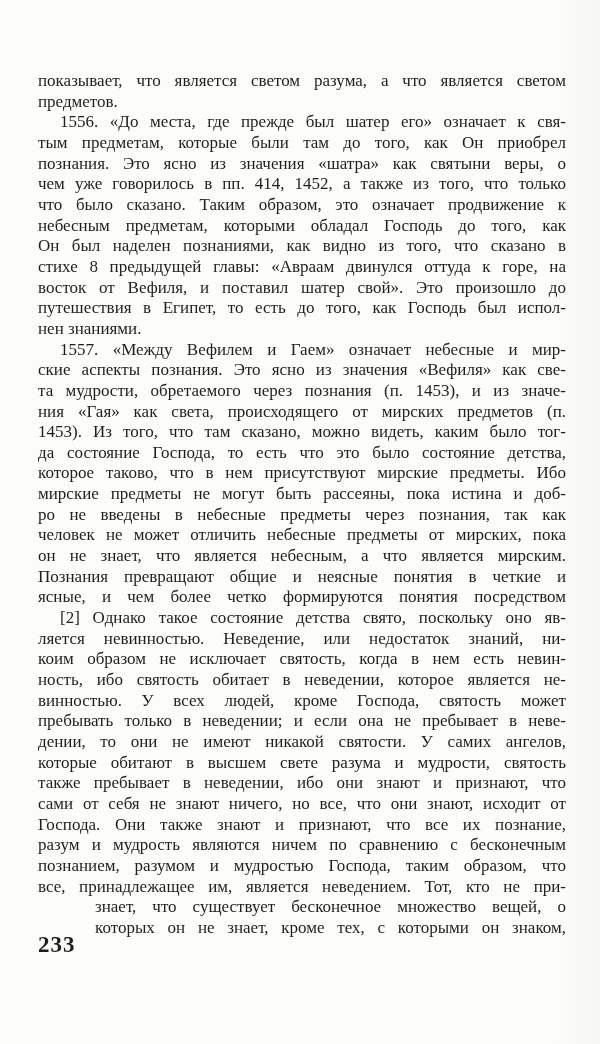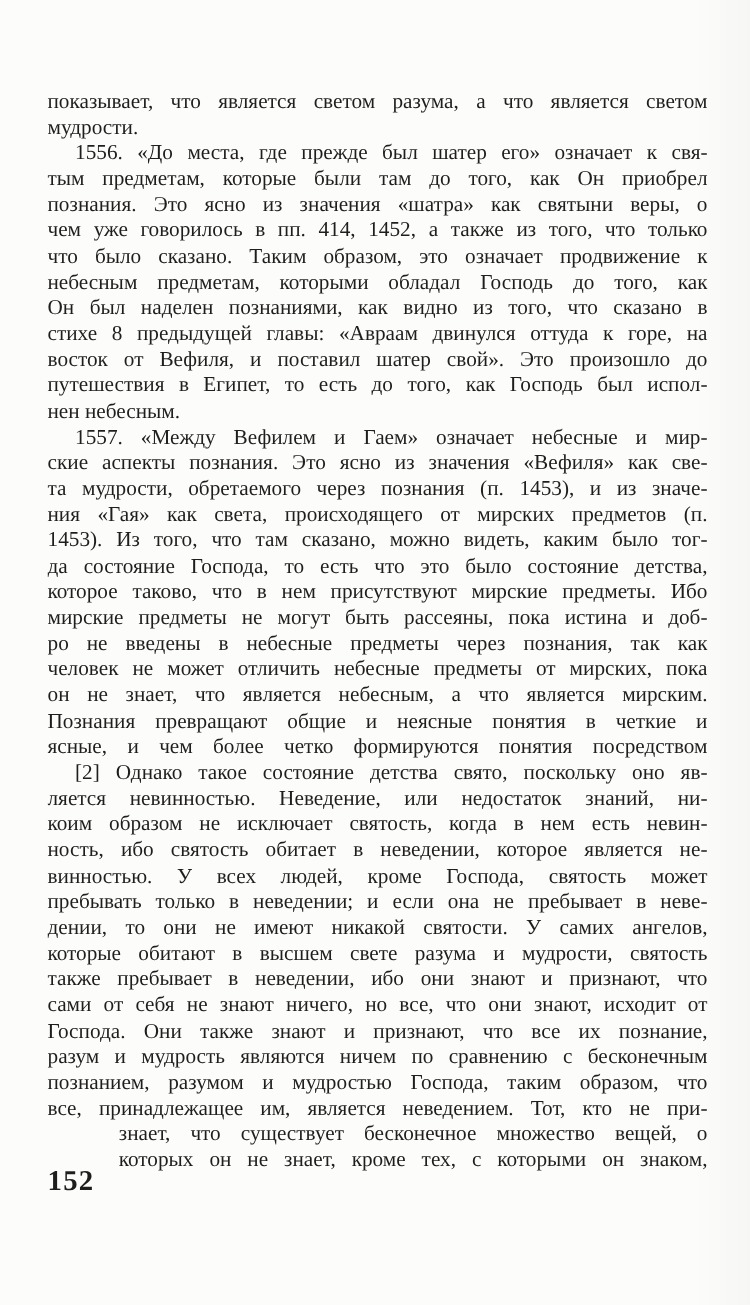--- a/index.html
+++ b/index.html
@@ -62,34 +62,34 @@
     line-height: 1;
   }
 </style>
 </head>
 <body>
 
 <div class="scan-page">
   <div class="text-block" id="text-block">
       <div class="para">
         <div class="line">показывает, что является светом разума, а что является светом</div>
-        <div class="line flush">мудрости.</div>
+        <div class="line flush">предметов.</div>
       </div>
       <div class="para">
         <div class="line indent">1556. «До места, где прежде был шатер его» означает к свя-</div>
         <div class="line">тым предметам, которые были там до того, как Он приобрел</div>
         <div class="line">познания. Это ясно из значения «шатра» как святыни веры, о</div>
         <div class="line">чем уже говорилось в пп. 414, 1452, а также из того, что только</div>
         <div class="line">что было сказано. Таким образом, это означает продвижение к</div>
         <div class="line">небесным предметам, которыми обладал Господь до того, как</div>
         <div class="line">Он был наделен познаниями, как видно из того, что сказано в</div>
         <div class="line">стихе 8 предыдущей главы: «Авраам двинулся оттуда к горе, на</div>
         <div class="line">восток от Вефиля, и поставил шатер свой». Это произошло до</div>
         <div class="line">путешествия в Египет, то есть до того, как Господь был испол-</div>
-        <div class="line flush">нен небесным.</div>
+        <div class="line flush">нен знаниями.</div>
       </div>
       <div class="para">
         <div class="line indent">1557. «Между Вефилем и Гаем» означает небесные и мир-</div>
         <div class="line">ские аспекты познания. Это ясно из значения «Вефиля» как све-</div>
         <div class="line">та мудрости, обретаемого через познания (п. 1453), и из значе-</div>
         <div class="line">ния «Гая» как света, происходящего от мирских предметов (п.</div>
         <div class="line">1453). Из того, что там сказано, можно видеть, каким было тог-</div>
         <div class="line">да состояние Господа, то есть что это было состояние детства,</div>
         <div class="line">которое таково, что в нем присутствуют мирские предметы. Ибо</div>
         <div class="line">мирские предметы не могут быть рассеяны, пока истина и доб-</div>
@@ -113,14 +113,14 @@
         <div class="line">Господа. Они также знают и признают, что все их познание,</div>
         <div class="line">разум и мудрость являются ничем по сравнению с бесконечным</div>
         <div class="line">познанием, разумом и мудростью Господа, таким образом, что</div>
         <div class="line">все, принадлежащее им, является неведением. Тот, кто не при-</div>
       </div>
       <div class="para shifted">
         <div class="line">знает, что существует бесконечное множество вещей, о</div>
         <div class="line">которых он не знает, кроме тех, с которыми он знаком,</div>
       </div>
     </div>
-  <div class="page-number">152</div>
+  <div class="page-number">233</div>
 </div>
 
 </body></html>

